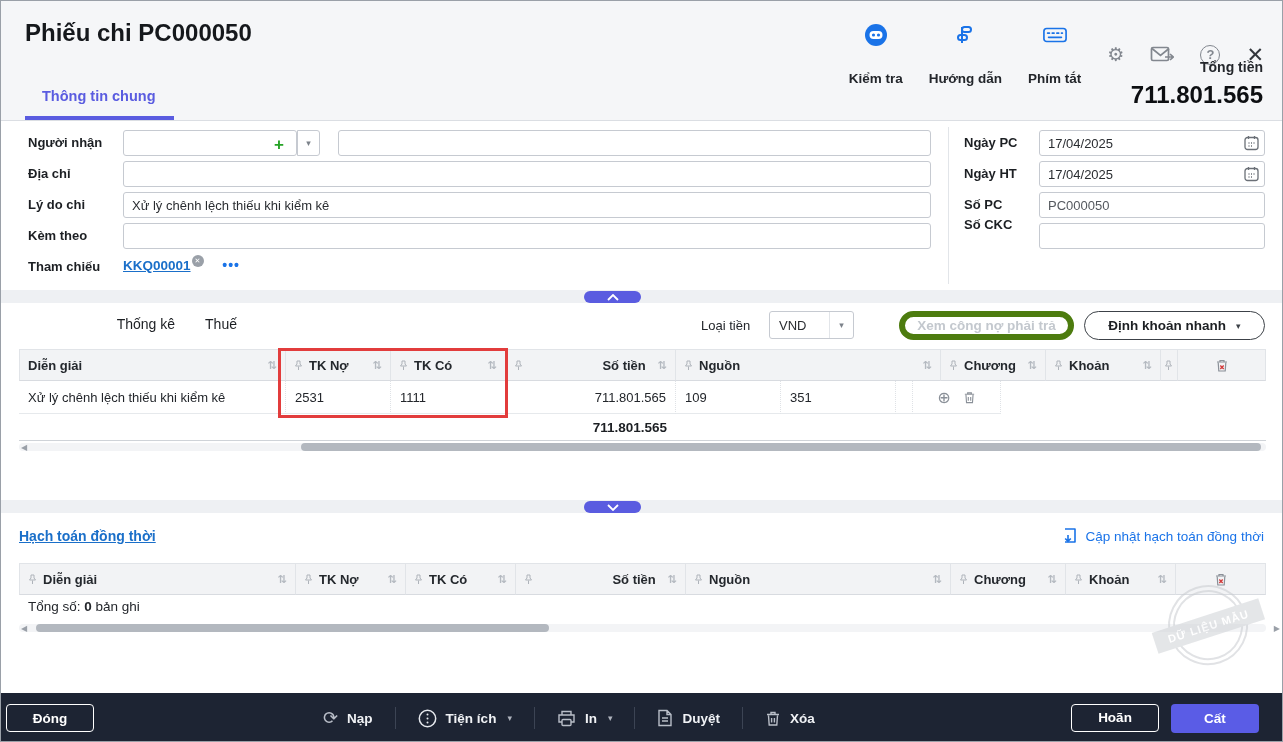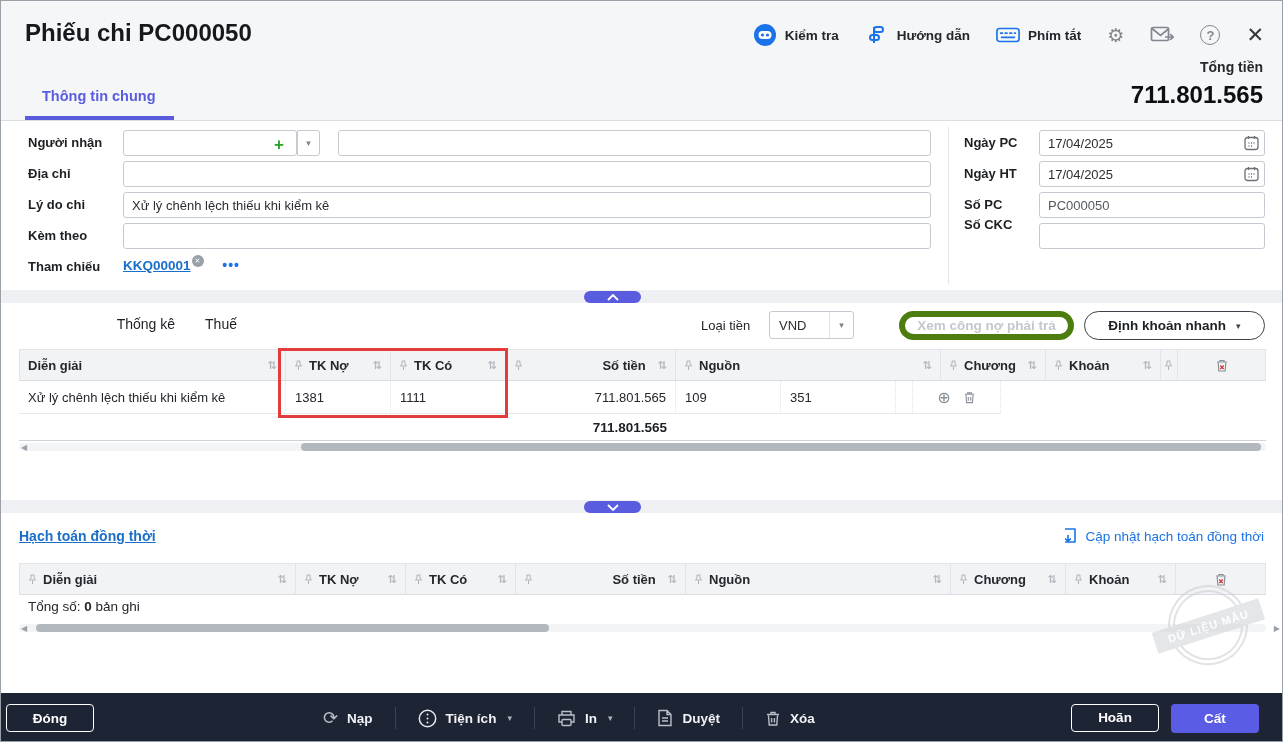--- a/index.html
+++ b/index.html
@@ -7,21 +7,21 @@
   body { font-family:"Liberation Sans","DejaVu Sans",sans-serif; }
   .window { position:relative; width:1283px; height:742px; background:#fff;
             border:1px solid #9aa0a8; overflow:hidden; color:#1c1f23; }
   .abs { position:absolute; }
 
   
   .topbar { position:absolute; left:0; top:0; width:100%; height:120px;
             background:#f5f6f8; border-bottom:1px solid #dbdee3; }
   .page-title { position:absolute; left:24px; top:18px; font-size:24px; font-weight:bold; color:#15181c; }
   .hdr-actions { position:absolute; right:18px; top:22px; display:flex; align-items:center; gap:26px; }
-  .hdr-act { display:flex; align-items:center; gap:8px; font-size:13.5px; font-weight:bold; color:#23262b; cursor:pointer; }
+  .hdr-act { display:flex; align-items:center; gap:24px; font-size:13.5px; font-weight:bold; color:#23262b; cursor:pointer;flex-direction:column; }
   .hdr-ico { display:flex; align-items:center; justify-content:center; width:24px; height:24px; }
   .round-ico { font-size:19px; color:#82878f; line-height:1; cursor:pointer; }
   .q-circle { width:20px; height:20px; border:1.6px solid #82878f; border-radius:50%;
               display:flex; align-items:center; justify-content:center; font-size:13px;
               font-weight:bold; color:#82878f; cursor:pointer; }
   .close-x { font-size:21px; color:#33373d; cursor:pointer; }
   .total-label { position:absolute; right:19px; top:58px; font-size:14px; font-weight:bold; color:#24272c; }
   .total-value { position:absolute; right:19px; top:80px; font-size:24px; font-weight:bold; color:#0d0f12; }
   .tab-main { position:absolute; left:41px; top:87px; font-size:14.5px; font-weight:bold; color:#5a5ce0; cursor:pointer; }
   .tab-underline { position:absolute; left:24px; top:115px; width:149px; height:4px; background:#5a5ce0; }
@@ -306,21 +306,21 @@
       <div class="th" style="width:88px; justify-content:center;">
         <svg width="14" height="15" viewBox="0 0 14 15" fill="none" stroke="#8a9098" stroke-width="1.2" style="cursor:pointer;">
           <path d="M2 4 h10 M5 4 v-1.5 h4 V4 M3.2 4.8 l.6 8.2 h6.4 l.6-8.2"></path>
           <path d="M5.3 7.5 l3.4 3.4 M8.7 7.5 l-3.4 3.4" stroke="#d23b3b" stroke-width="1.4"></path>
         </svg>
       </div>
     </div>
 
     <div class="trow">
       <div class="td" style="width:267px;">Xử lý chênh lệch thiếu khi kiểm kê</div>
-      <div class="td" style="width:105px;">1381</div>
+      <div class="td" style="width:105px;">2531</div>
       <div class="td" style="width:115px;">1111</div>
       <div class="td num" style="width:170px;">711.801.565</div>
       <div class="td" style="width:105px;">109</div>
       <div class="td" style="width:115px;">351</div>
       <div class="td" style="width:17px; padding:0;"></div>
       <div class="td" style="width:88px; justify-content:center; gap:12px;">
         <span style="font-size:16px; color:#8a9098; cursor:pointer;">⊕</span>
         <svg width="13" height="15" viewBox="0 0 14 15" fill="none" stroke="#8a9098" stroke-width="1.2" style="cursor:pointer;">
           <path d="M2 4 h10 M5 4 v-1.5 h4 V4 M3.2 4.8 l.6 8.2 h6.4 l.6-8.2 M5.7 7 v4 M8.3 7 v4"></path>
         </svg>

